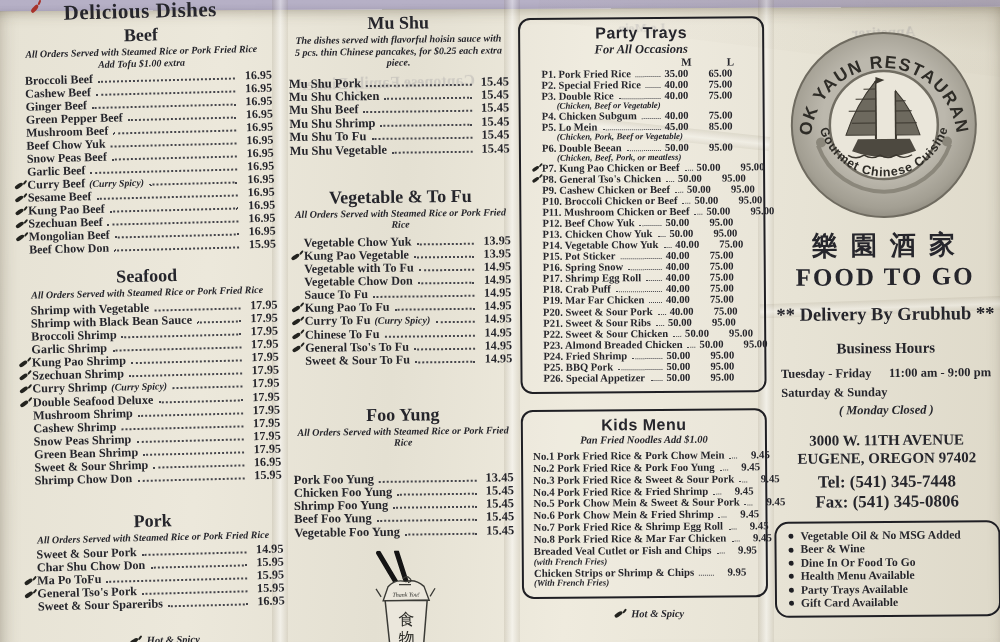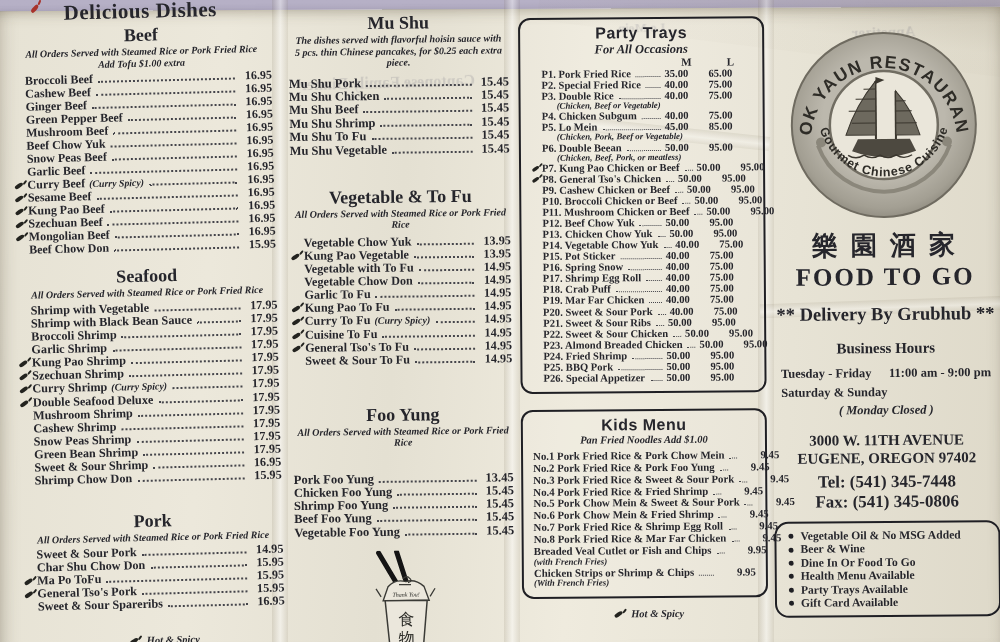--- a/index.html
+++ b/index.html
@@ -81,21 +81,21 @@
   .ml-head span{width:44px;text-align:center}
   .t-row{display:flex;align-items:baseline;font-weight:bold;font-size:10.6px;line-height:11.05px}
   .t-row .dots{border-bottom-width:1.5px;margin-bottom:2px}
   .t-row .pep{transform:scale(.85);flex-basis:11px;width:11px}
   .pm,.pl{flex:none;width:44px;text-align:left}
   .t-sub{font-style:italic;font-weight:bold;font-size:8.8px;line-height:9.2px;padding-left:26px}
   .kids-box{margin-top:16px}
   .kids-note{font-style:italic;font-weight:bold;text-align:center;font-size:10.5px;line-height:12px}
   .k-row{display:flex;align-items:baseline;font-weight:bold;font-size:10.8px;line-height:11.9px}
   .k-row .dots{border-bottom-width:1.5px;margin-bottom:2px}
-  .k-price{flex:none;width:38px;text-align:right}
+  .k-price{flex:none;width:38px;text-align:center}
   .k-sub{font-style:italic;font-weight:bold;font-size:9px;line-height:9.6px}
   .panel-trays .legend{margin-top:10px;padding-left:92px}
   
   .panel-right{left:770px;top:30px;width:226px;transform:rotate(-.5deg);transform-origin:top left;text-align:center}
   .logo-wrap{margin:0 auto;width:192px;height:192px}
   .chinese{font-size:26px;font-weight:bold;letter-spacing:13px;margin-top:7px;white-space:nowrap;
     font-family:"DejaVu Sans",sans-serif;text-indent:10px}
   .ftg{font-size:25px;font-weight:bold;letter-spacing:2px;margin-top:0}
   .delivery{font-size:18.5px;font-weight:bold;margin-top:13px}
   .bh{font-size:15px;font-weight:bold;margin-top:15px}
@@ -499,21 +499,21 @@
         <div class="menu-row">
           <span class="pep" style="visibility: hidden;"></span>
           <span class="iname">Vegetable Chow Don</span>
 
           <span class="dots"></span>
           <span class="price">14.95</span>
         </div>
 
         <div class="menu-row">
           <span class="pep" style="visibility: hidden;"></span>
-          <span class="iname">Garlic To Fu</span>
+          <span class="iname">Sauce To Fu</span>
 
           <span class="dots"></span>
           <span class="price">14.95</span>
         </div>
 
         <div class="menu-row">
           <span class="pep"></span>
           <span class="iname">Kung Pao To Fu</span>
 
           <span class="dots"></span>
@@ -523,21 +523,21 @@
         <div class="menu-row">
           <span class="pep"></span>
           <span class="iname">Curry To Fu</span>
           <span class="inote">(Curry Spicy)</span>
           <span class="dots"></span>
           <span class="price">14.95</span>
         </div>
 
         <div class="menu-row">
           <span class="pep"></span>
-          <span class="iname">Cuisine  To  Fu</span>
+          <span class="iname">Chinese  To  Fu</span>
 
           <span class="dots"></span>
           <span class="price">14.95</span>
         </div>
 
         <div class="menu-row">
           <span class="pep"></span>
           <span class="iname">General Tso's  To Fu</span>
 
           <span class="dots"></span>

